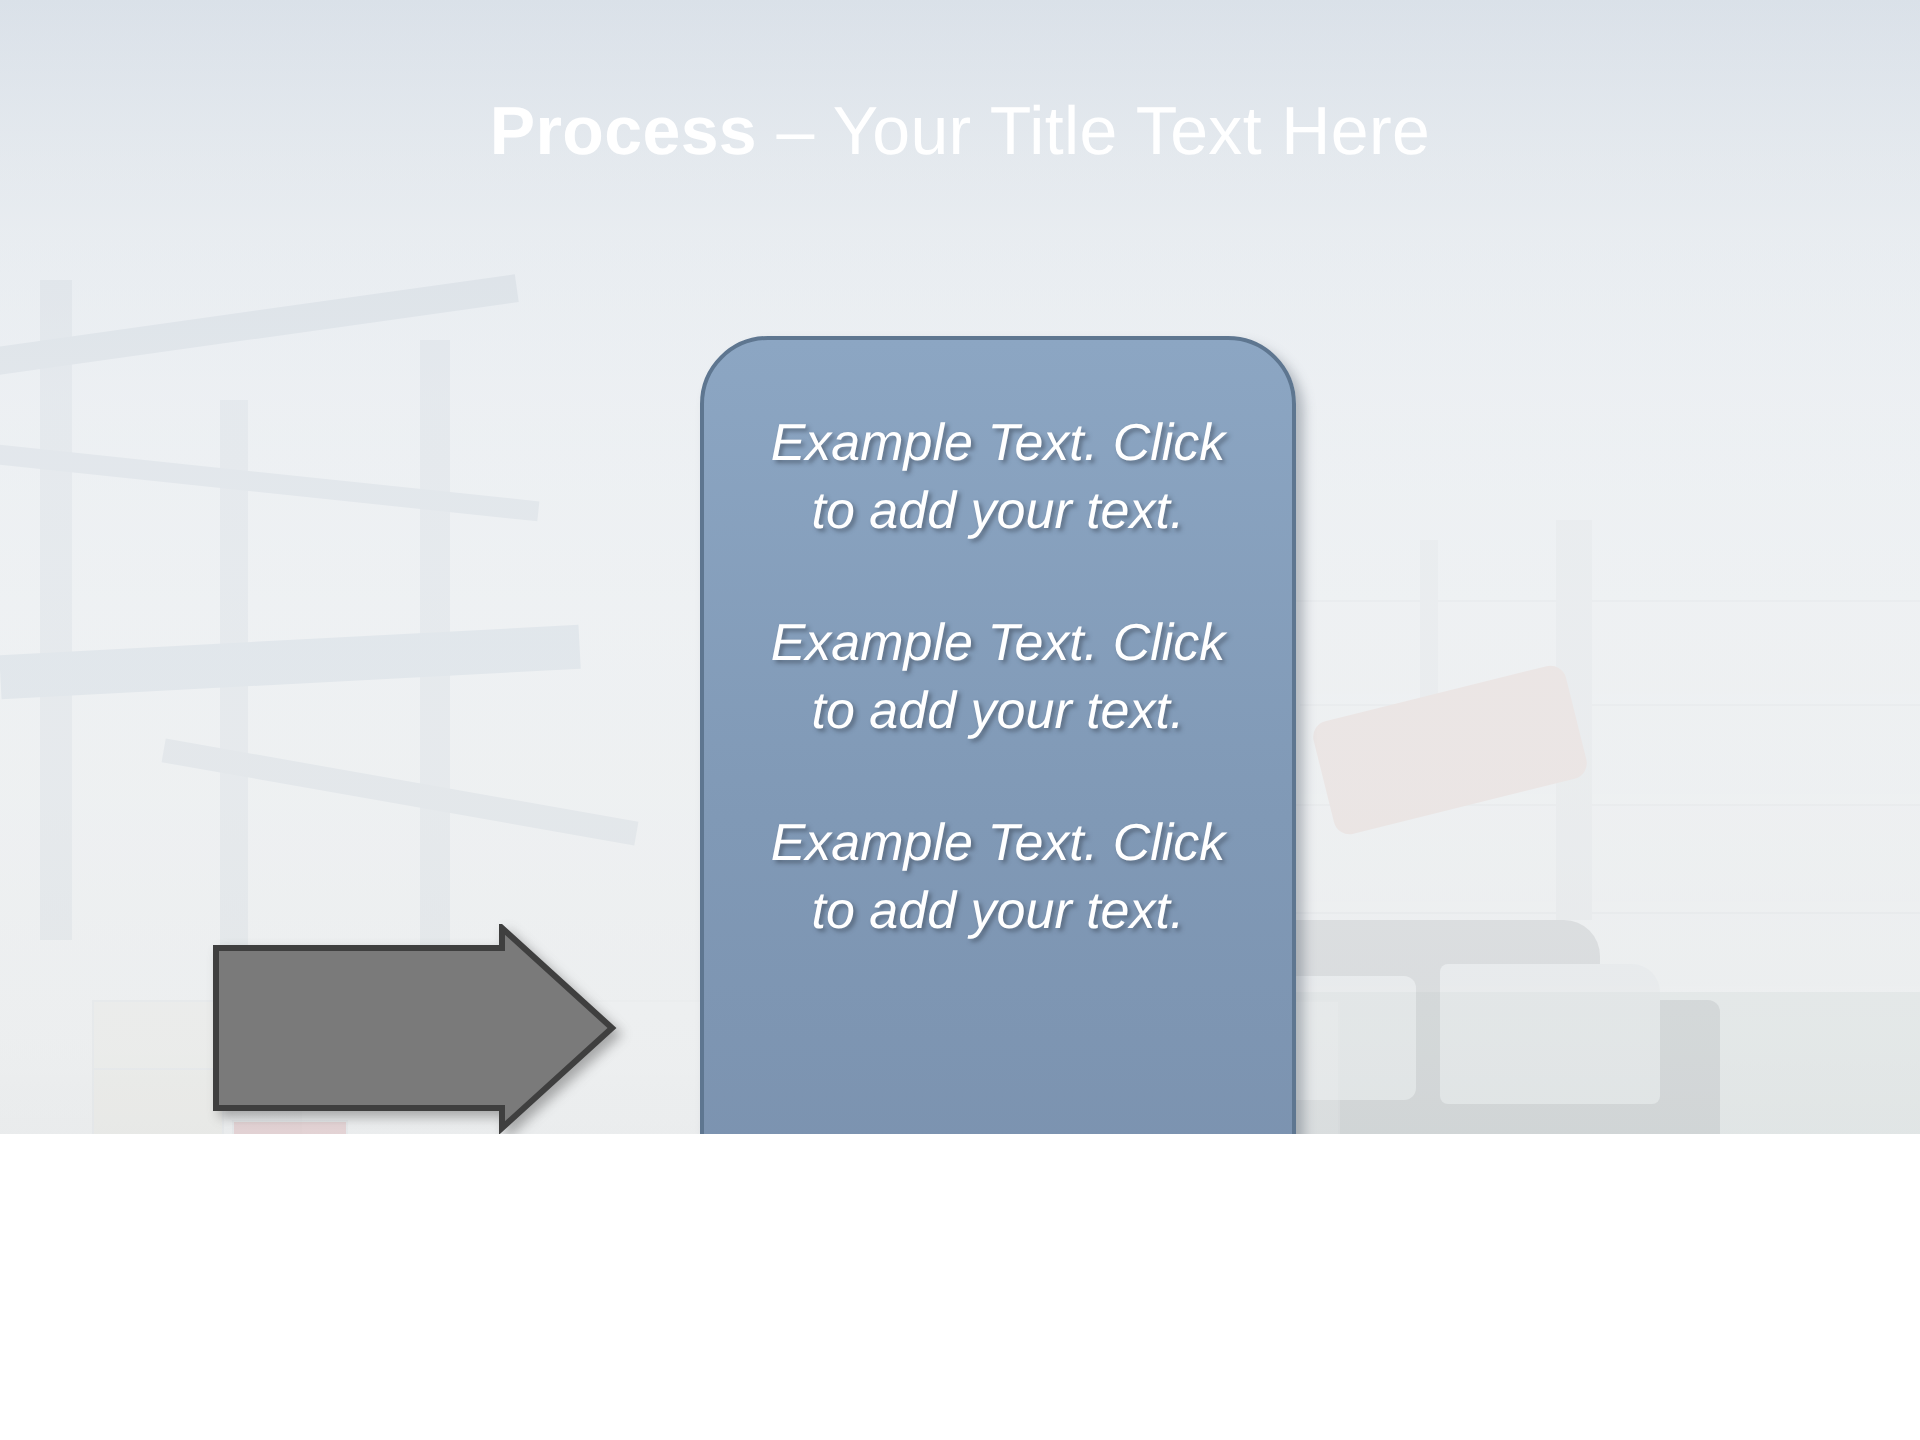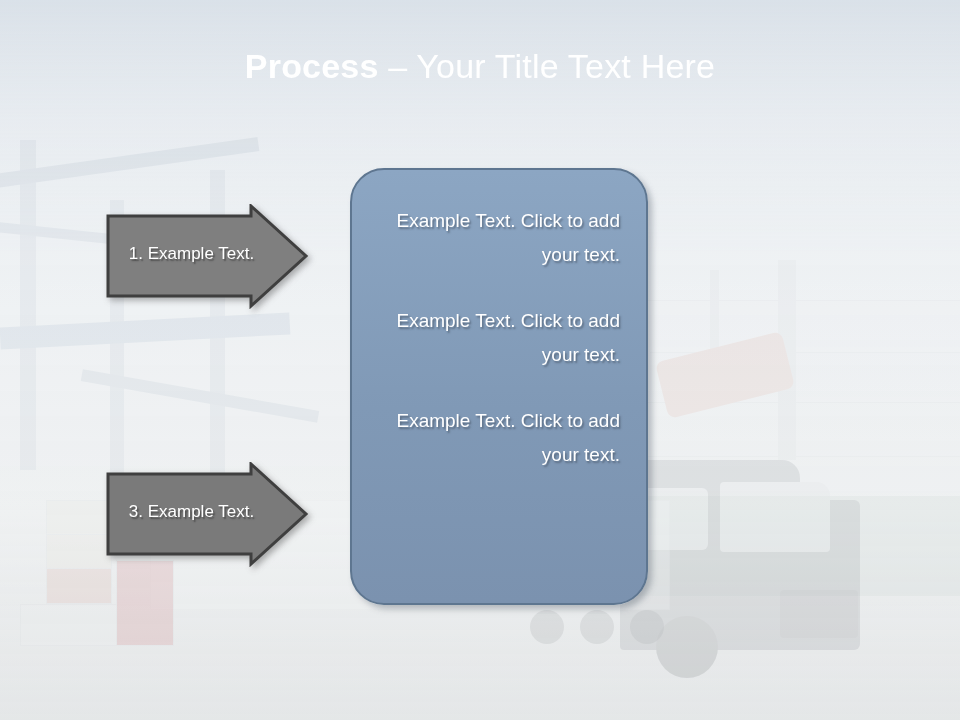--- a/index.html
+++ b/index.html
@@ -3,21 +3,21 @@
 <meta charset="utf-8">
 <style>
   html, body {
     margin: 0;
     padding: 0;
     background: #ffffff;
   }
   #slide {
     position: relative;
     width: 960px;
-    height: 720px;
+    height: 567px;
     overflow: hidden;
     font-family: "Liberation Sans", sans-serif;
     background: #eef1f4;
   }
 
   
   .bg-photo {
     position: absolute;
     inset: 0;
     overflow: hidden;
@@ -214,23 +214,24 @@
     border-radius: 34px;
     box-shadow: 4px 4px 6px rgba(70,80,95,.35);
     display: flex;
     flex-direction: column;
     justify-content: flex-start;
     padding-top: 34px;
     box-sizing: border-box;
   }
   .centre-block {
     color: #ffffff;
-    font-size: 19px;
+    font-style: italic;
+    font-size: 26px;
     line-height: 34px;
-    text-align: right;
+    text-align: center;
     text-shadow: 1.5px 1.5px 2px rgba(55,65,80,.55);
     padding: 0 26px;
     margin-bottom: 32px;
   }
   .centre-block:last-child { margin-bottom: 0; }
 </style>
 </head>
 <body>
 
 <div id="slide">
@@ -284,33 +285,26 @@
     </div>
 
     <div class="bg-haze"></div>
   </div>
 
   <div class="banner"></div>
   <div class="banner-title">
     <span class="bold">Process</span><span class="light"> – Your Title Text Here</span>
   </div>
 
-  <div class="arrow" id="arrow-1">
-    <svg width="215" height="105" viewBox="0 0 215 105">
-      <polygon points="14,12 157,12 157,2 212,52 157,102 157,92 14,92" fill="#7f7f7f" stroke="#3f3f3f" stroke-width="3"></polygon>
-    </svg>
-    <div class="arrow-label">1. Example Text.</div>
-  </div>
 
 
   <div class="arrow" id="arrow-3">
     <svg width="215" height="105" viewBox="0 0 215 105">
       <polygon points="14,12 157,12 157,2 212,52 157,102 157,92 14,92" fill="#7a7a7a" stroke="#3f3f3f" stroke-width="3"></polygon>
     </svg>
-    <div class="arrow-label">3. Example Text.</div>
   </div>
 
 
   <div class="centre-box">
     <div class="centre-block">Example Text. Click  to add your text.</div>
     <div class="centre-block">Example Text. Click  to add your text.</div>
     <div class="centre-block">Example Text. Click  to add your text.</div>
   </div>
 
 </div>

